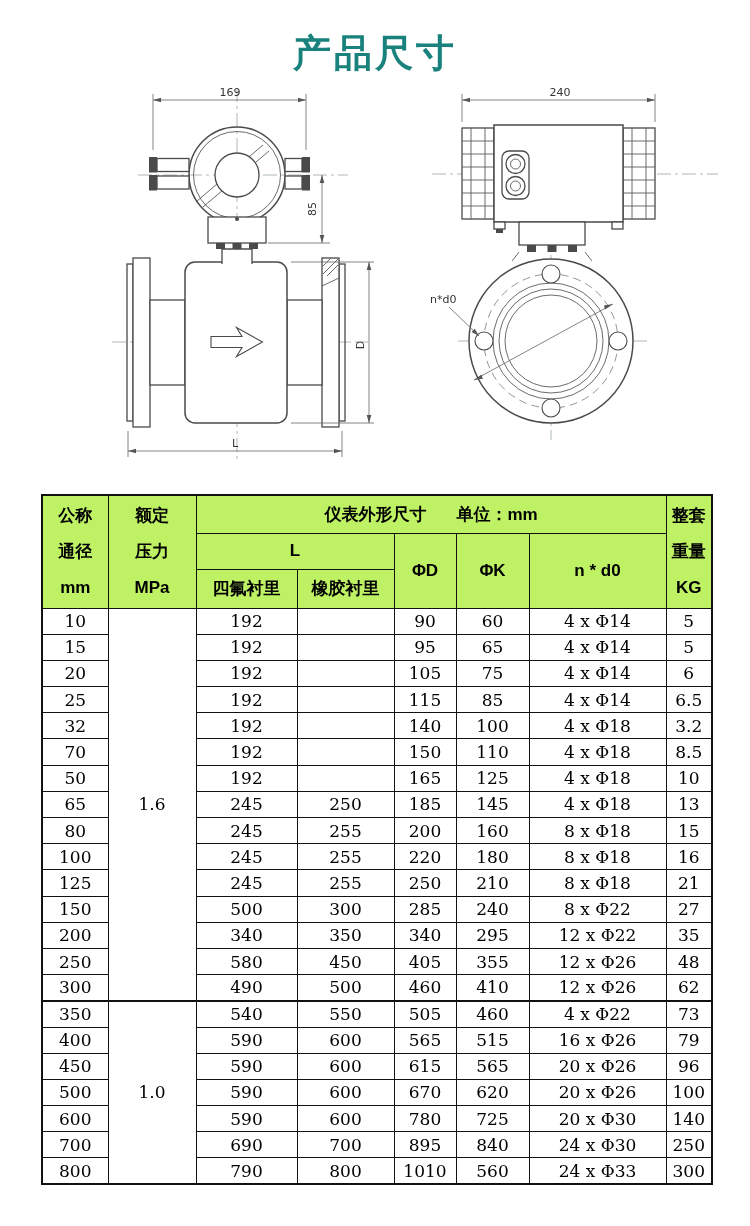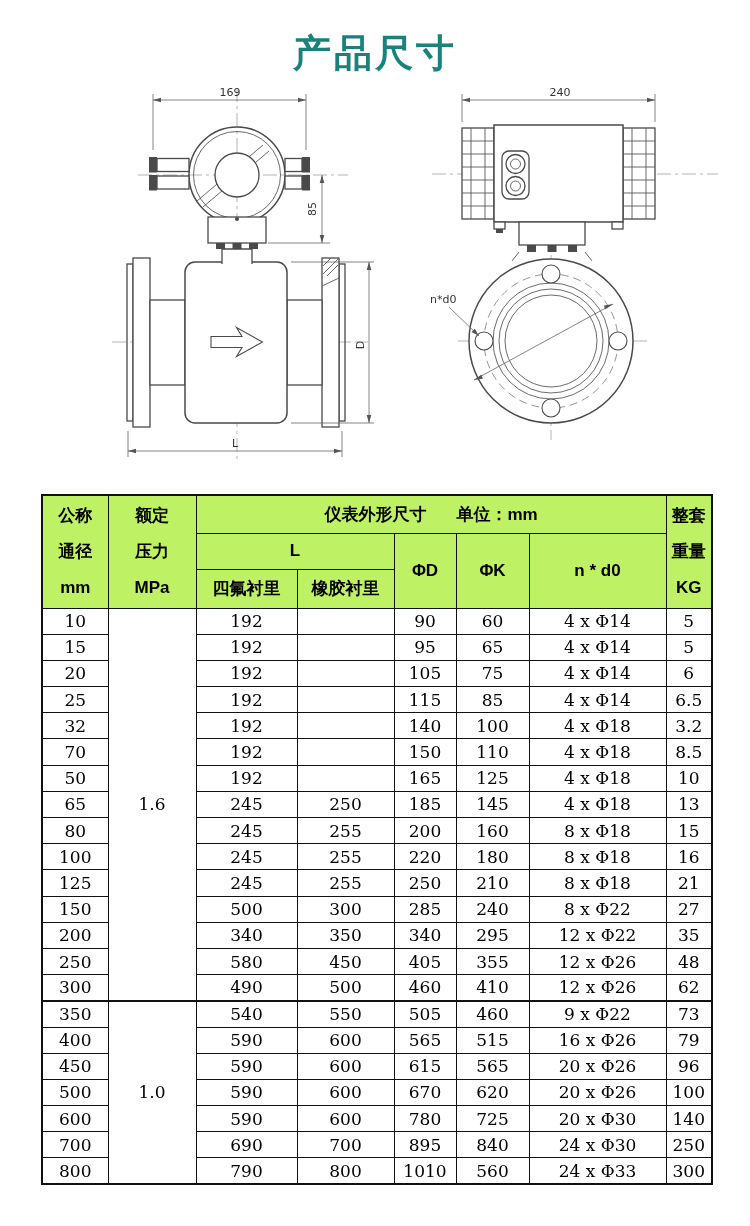--- a/index.html
+++ b/index.html
@@ -383,21 +383,21 @@
           <td>12 x Φ26</td>
           <td>62</td>
         </tr>
         <tr class="group-start">
           <td>350</td>
           <td rowspan="7">1.0</td>
           <td>540</td>
           <td>550</td>
           <td>505</td>
           <td>460</td>
-          <td>9 x Φ22</td>
+          <td>4 x Φ22</td>
           <td>73</td>
         </tr>
         <tr>
           <td>400</td>
           <td>590</td>
           <td>600</td>
           <td>565</td>
           <td>515</td>
           <td>16 x Φ26</td>
           <td>79</td>

